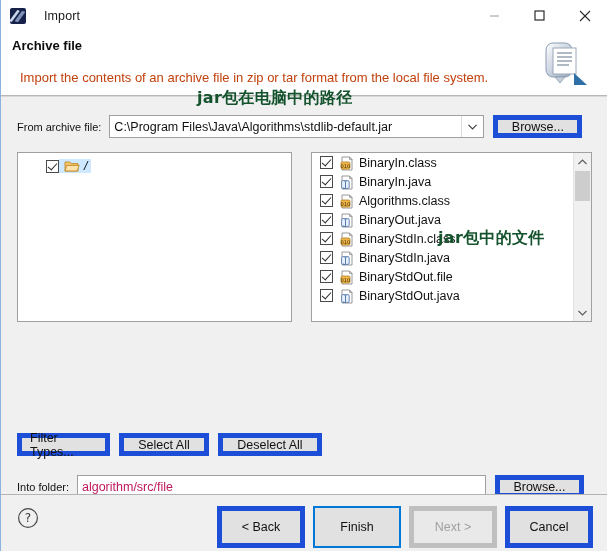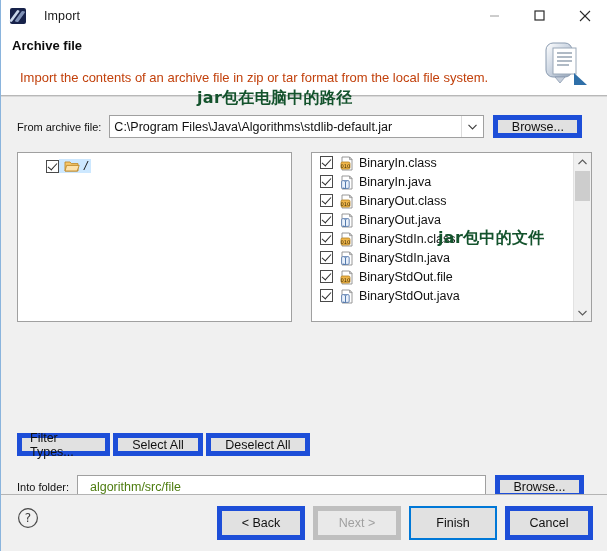--- a/index.html
+++ b/index.html
@@ -259,22 +259,22 @@
   }
 
   .textinput {
     height: 23px;
     background: #ffffff;
     border: 1px solid #a0a0a0;
     display: flex;
     align-items: center;
     box-sizing: border-box;
     font-size: 12.5px;
-    color: #4d7c0f;
-    padding-left: 12px;
+    color: #be185d;
+    padding-left: 4px;
   }
 
   .chk-row { display: flex; align-items: center; }
   .chk-label { font-size: 12.5px; color: #111; margin-left: 4px; }
 
   
   .footer {
     position: absolute;
     left: 0; right: 0; bottom: 0;
     height: 56px;
@@ -286,21 +286,21 @@
     left: 16px; top: 12px;
     width: 22px; height: 22px;
   }
   .footer-btns {
     position: absolute;
     right: 14px;
     top: 11px;
     display: flex;
     gap: 8px;
   }
-  .footer-btns .btn { min-width: 88px; height: 34px; }
+  .footer-btns .btn { min-width: 88px; height: 42px; }
 
   
   .annot {
     position: absolute;
     font-family: "DejaVu Sans", sans-serif;
     font-weight: bold;
     color: #14532d;
     font-size: 16px;
     white-space: nowrap;
     letter-spacing: .3px;
@@ -420,21 +420,21 @@
         <div class="file-row">
           <div class="cb checked"></div>
           <div class="file-icon">
             <svg width="14" height="15" viewBox="0 0 14 15">
               <path d="M2 1 L9.5 1 L12 3.6 L12 14 L2 14 Z" fill="#ffffff" stroke="#8c8c8c" stroke-width="0.9"></path>
               <path d="M9.5 1 L9.5 3.6 L12 3.6 Z" fill="#dcdcdc" stroke="#8c8c8c" stroke-width="0.7"></path>
               <rect x="1" y="6" width="9" height="7" rx="1.4" fill="#f0b64a" stroke="#b4821f" stroke-width="0.8"></rect>
               <text x="5.4" y="11.6" font-size="5.2" fill="#3a2a05" font-family="DejaVu Sans, sans-serif" text-anchor="middle">010</text>
             </svg>
           </div>
-          <div class="file-label">BinaryOut.class</div>
+          <div class="file-label">Algorithms.class</div>
         </div>
         <div class="file-row">
           <div class="cb checked"></div>
           <div class="file-icon">
             <svg width="14" height="15" viewBox="0 0 14 15">
               <path d="M2 1 L9.5 1 L12 3.6 L12 14 L2 14 Z" fill="#ffffff" stroke="#8c8c8c" stroke-width="0.9"></path>
               <path d="M9.5 1 L9.5 3.6 L12 3.6 Z" fill="#dcdcdc" stroke="#8c8c8c" stroke-width="0.7"></path>
               <rect x="1.6" y="5.6" width="7.6" height="7.8" rx="1.2" fill="#e8f0fb" stroke="#4a6fa5" stroke-width="0.8"></rect>
               <text x="5.4" y="12" font-size="7.4" fill="#1d4f91" font-family="DejaVu Serif, serif" text-anchor="middle">J</text>
             </svg>
@@ -499,21 +499,21 @@
         </div>
         <div class="vs-thumb"></div>
         <div class="vs-arrow bottom">
           <svg width="9" height="6" viewBox="0 0 9 6">
               <path d="M0.5 1 L4.5 5 L8.5 1" fill="none" stroke="#5a5a5a" stroke-width="1.1"></path>
             </svg>
         </div>
       </div>
     </div>
 
-    <div class="row" style="position:absolute; left:16px; top:336px; gap:3px;border-radius:9px;">
+    <div class="row" style="position:absolute; left:16px; top:336px; gap:9px;border-radius:9px;">
       <div class="btn" style="width:93px;">Filter Types...</div>
       <div class="btn" style="width:90px;">Select All</div>
       <div class="btn" style="width:104px;">Deselect All</div>
     </div>
 
     <div class="row" style="position:absolute; left:16px; top:378px; width:575px;">
       <div class="field-label">Into folder:</div>
       <div class="textinput" style="margin-left:8px; width:409px;">algorithm/src/file</div>
       <div class="btn" style="margin-left:9px; width:89px;">Browse...</div>
     </div>
@@ -527,22 +527,22 @@
 
   <div class="footer">
     <div class="help-icon">
       <svg width="22" height="22" viewBox="0 0 22 22">
         <circle cx="11" cy="11" r="9.4" fill="none" stroke="#4a4a4a" stroke-width="1.2"></circle>
         <text x="11" y="15.4" font-size="12" fill="#3a3a3a" font-family="DejaVu Sans, sans-serif" text-anchor="middle">?</text>
       </svg>
     </div>
     <div class="footer-btns">
       <div class="btn">&lt; Back</div>
+      <div class="btn focused">Finish</div>
       <div class="btn disabled">Next &gt;</div>
-      <div class="btn focused">Finish</div>
       <div class="btn">Cancel</div>
     </div>
   </div>
 
   <div class="annot" style="left:196px; top:88px;">jar包在电脑中的路径</div>
   <div class="annot" style="left:437px; top:228px;">jar包中的文件</div>
 
 </div>
 
 </body></html>

